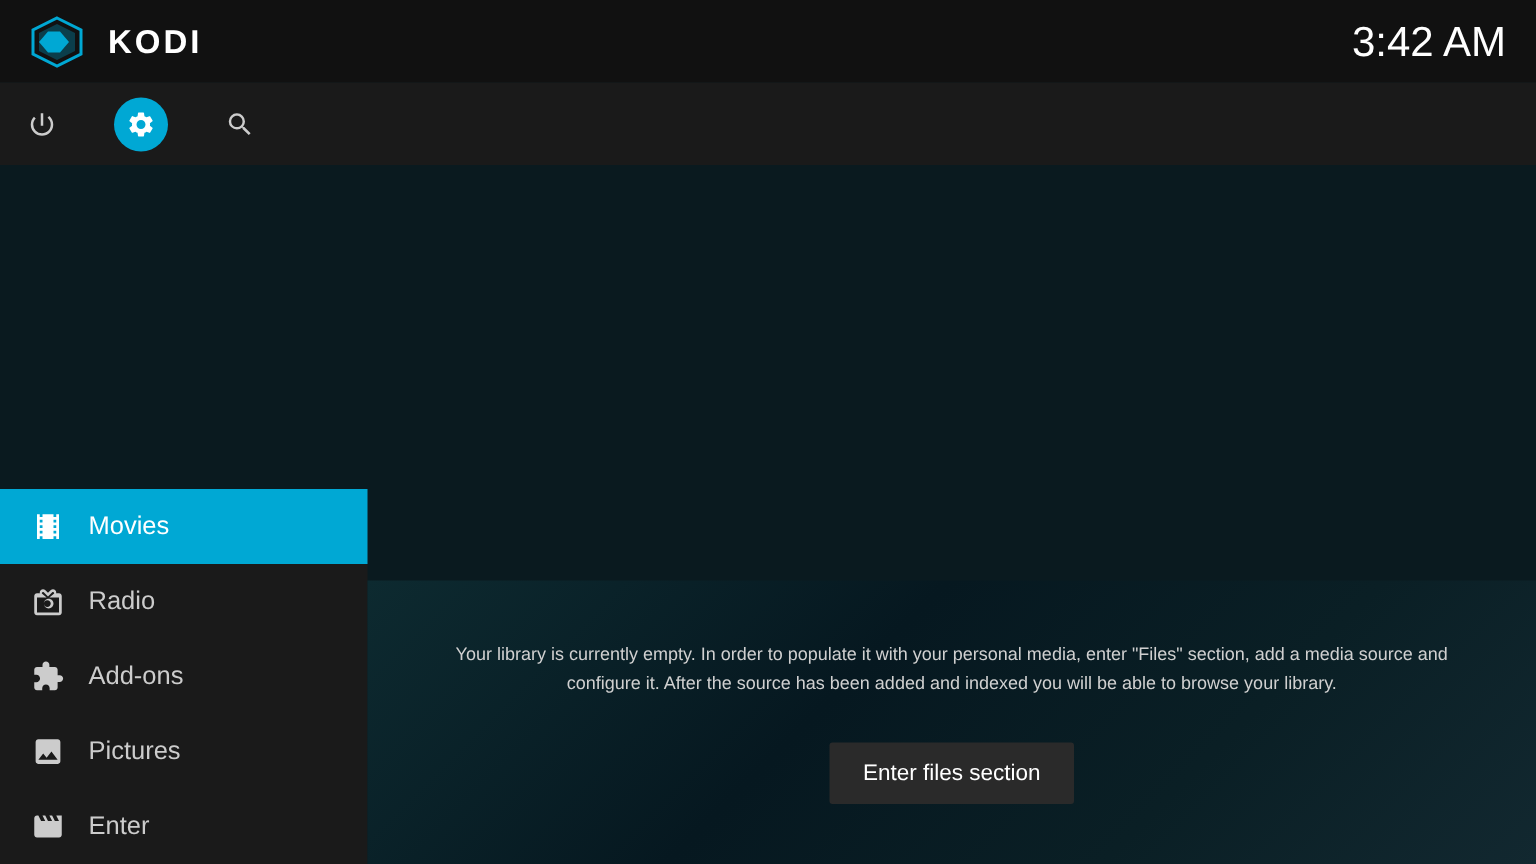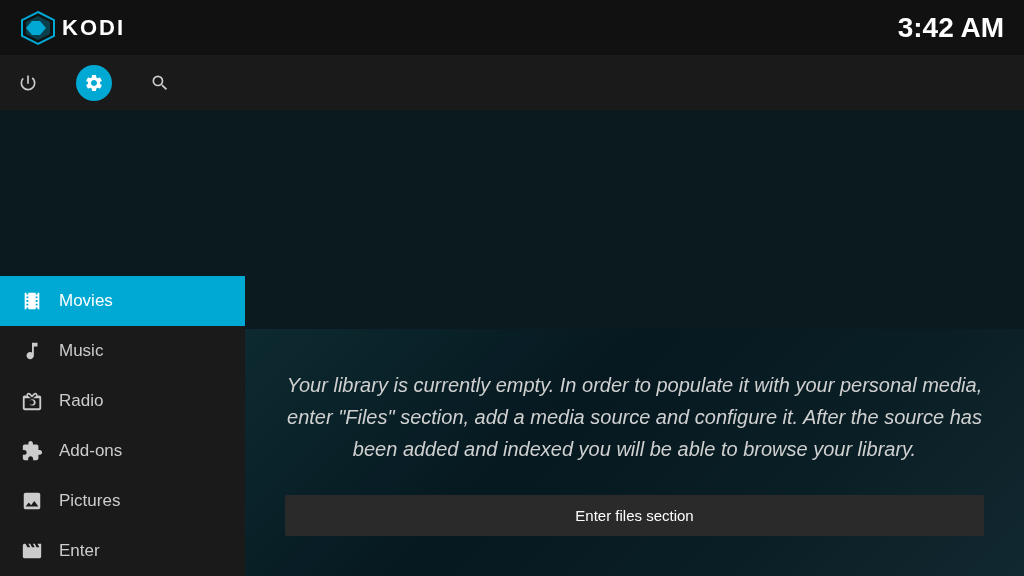--- a/index.html
+++ b/index.html
@@ -22,39 +22,39 @@
       display: flex;
       align-items: center;
       justify-content: space-between;
       padding: 0 20px;
       flex-shrink: 0;
     }
 
     .header-left {
       display: flex;
       align-items: center;
-      gap: 6px;
+      gap: 16px;
     }
 
     .kodi-logo {
       width: 36px;
       height: 36px;
     }
 
     .kodi-title {
       color: #fff;
       font-size: 22px;
       font-weight: bold;
       letter-spacing: 2px;
     }
 
     .header-time {
       color: #fff;
       font-size: 28px;
-      font-weight: 700;
+      font-weight: 400;
     }
 
     
     .icon-bar {
       width: 100%;
       height: 55px;
       background: #1a1a1a;
       display: flex;
       align-items: center;
       padding: 0 10px;
@@ -135,31 +135,29 @@
       padding: 40px;
     }
 
     .content-inner {
       max-width: 720px;
       text-align: center;
     }
 
     .content-message {
       color: #d0d0d0;
-      font-size: 20px;
+      font-size: 12px;
       line-height: 1.6;
       margin-bottom: 30px;
-      font-style: italic;
     }
 
     .content-buttons {
       display: flex;
       gap: 15px;
       justify-content: center;
-      flex-direction: column;
     }
 
     .content-btn {
       background: #2a2a2a;
       color: #fff;
       border: none;
       padding: 12px 22px;
       font-size: 15px;
       cursor: pointer;
       border-radius: 2px;
@@ -212,28 +210,20 @@
     <div class="sidebar-item active">
       <span class="icon">
         <svg width="22" height="22" viewBox="0 0 24 24">
             <path d="M18 3v2h-2V3H8v2H6V3H4v18h2v-2h2v2h8v-2h2v2h2V3h-2zM8 17H6v-2h2v2zm0-4H6v-2h2v2zm0-4H6V7h2v2zm10 8h-2v-2h2v2zm0-4h-2v-2h2v2zm0-4h-2V7h2v2z"></path>
           </svg>
       </span>
       <span class="sidebar-item-label">Movies</span>
     </div>
 
 
-    <div class="sidebar-item">
-      <span class="icon">
-        <svg width="22" height="22" viewBox="0 0 24 24">
-            <path d="M12 3v10.55c-.59-.34-1.27-.55-2-.55-2.21 0-4 1.79-4 4s1.79 4 4 4 4-1.79 4-4V7h4V3h-6z"></path>
-          </svg>
-      </span>
-      <span class="sidebar-item-label">Music</span>
-    </div>
 
 
 
     <div class="sidebar-item">
       <span class="icon">
         <svg width="22" height="22" viewBox="0 0 24 24">
             <path d="M20 6h-2.18c.07-.23.18-.39.18-.62C18 4.05 16.95 3 15.62 3c-.67 0-1.08.19-1.56.63L12 5.67 9.93 3.63C9.46 3.19 9.05 3 8.38 3 7.05 3 6 4.05 6 5.38c0 .23.11.39.18.62H4C2.9 6 2 6.9 2 8v12c0 1.1.9 2 2 2h16c1.1 0 2-.9 2-2V8c0-1.1-.9-2-2-2zM8.38 5c.21 0 .39.08.53.22l3.09 3.09 3.09-3.09c.14-.14.32-.22.53-.22.38 0 .88.5.88.88 0 .21-.08.39-.22.53L13 9h7v11H4V9h7L7.72 6.41A.753.753 0 0 1 7.5 5.88c0-.38.5-.88.88-.88zM9 13.5C9 15.43 10.57 17 12.5 17S16 15.43 16 13.5 14.43 10 12.5 10 9 11.57 9 13.5zm5 0c0 1.38-1.12 2.5-2.5 2.5S9 14.88 9 13.5 10.12 11 11.5 11s2.5 1.12 2.5 2.5z"></path>
           </svg>
       </span>
       <span class="sidebar-item-label">Radio</span>

